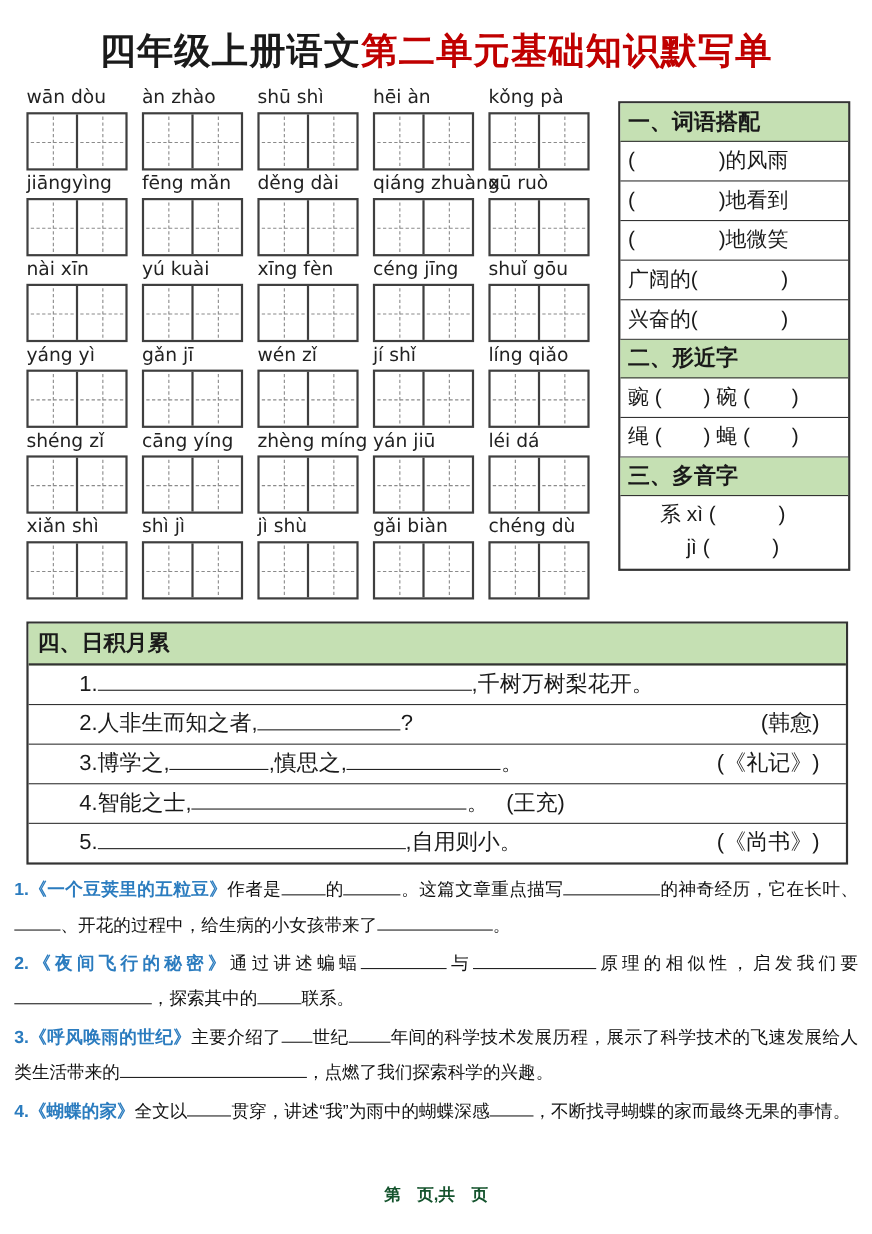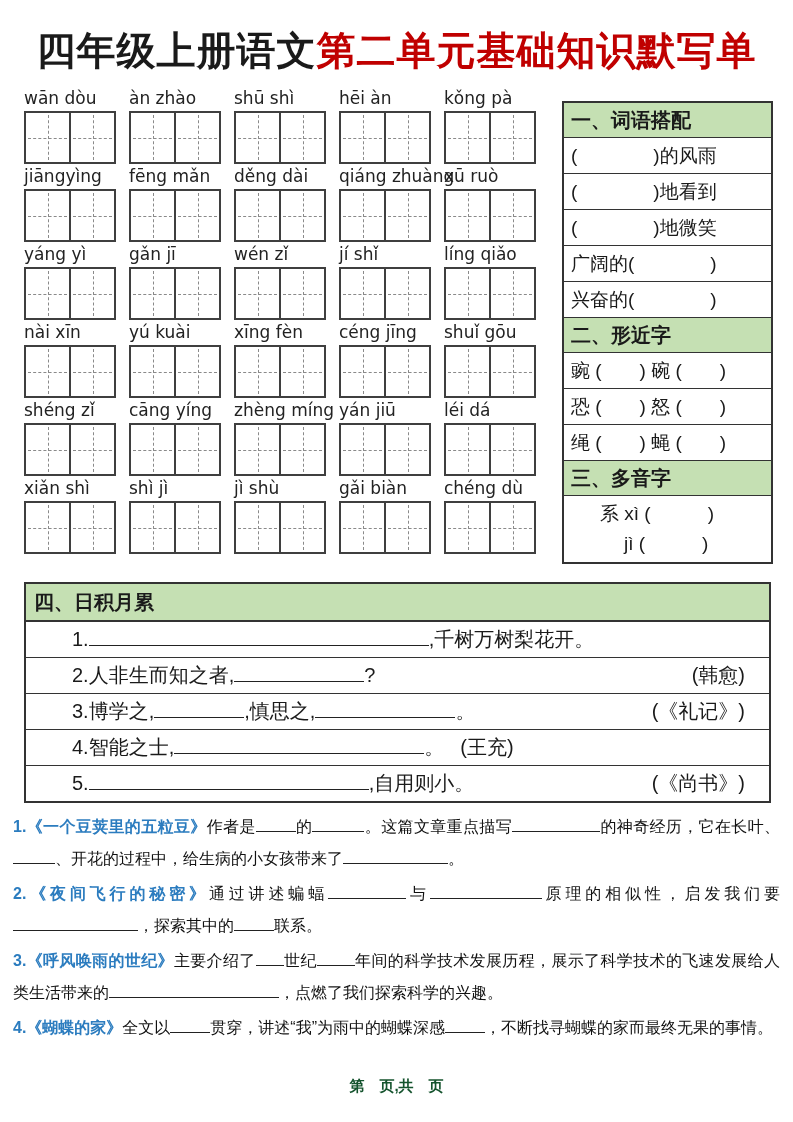--- a/index.html
+++ b/index.html
@@ -1,19 +1,19 @@
 <!DOCTYPE html>
 <html><head>
 <meta charset="utf-8">
 <style>
   html,body{margin:0;padding:0;background:#fff;}
   .page{position:relative;width:793px;height:1122px;background:#ffffff;overflow:hidden;
         font-family:"Liberation Sans",sans-serif;color:#1a1a1a;}
   
-  .title{margin-top:24px;text-align:center;font-size:39px;font-weight:bold;
+  .title{margin-top:24px;text-align:center;font-size:33px;font-weight:bold;
          font-family:"Liberation Serif",serif;letter-spacing:1px;white-space:nowrap;}
   .title .red{color:#c00000;}
   
   .content{display:flex;align-items:flex-start;padding:10px 20px 0 24px;}
   .left-col{flex:0 0 524px;}
   .py-row{margin-bottom:2px;}
   .py-line{display:flex;gap:13px;height:23px;font-size:17px;color:#222;
            font-family:"DejaVu Sans",sans-serif;}
   .py-line span{width:92px;white-space:nowrap;}
   .grid-line{display:flex;gap:13px;}
@@ -122,57 +122,57 @@
             </div>
           <div class="grid-group">
               <div class="grid-cell"></div>
               <div class="grid-cell"></div>
             </div>
         </div>
       </div>
 
       <div class="py-row">
         <div class="py-line">
+          <span>nài xīn</span>
+          <span>yú kuài</span>
+          <span>xīng fèn</span>
+          <span>céng jīng</span>
+          <span>shuǐ gōu</span>
+        </div>
+        <div class="grid-line">
+          <div class="grid-group">
+              <div class="grid-cell"></div>
+              <div class="grid-cell"></div>
+            </div>
+          <div class="grid-group">
+              <div class="grid-cell"></div>
+              <div class="grid-cell"></div>
+            </div>
+          <div class="grid-group">
+              <div class="grid-cell"></div>
+              <div class="grid-cell"></div>
+            </div>
+          <div class="grid-group">
+              <div class="grid-cell"></div>
+              <div class="grid-cell"></div>
+            </div>
+          <div class="grid-group">
+              <div class="grid-cell"></div>
+              <div class="grid-cell"></div>
+            </div>
+        </div>
+      </div>
+
+      <div class="py-row">
+        <div class="py-line">
           <span>yáng yì</span>
           <span>gǎn jī</span>
           <span>wén  zǐ</span>
           <span>jí  shǐ</span>
           <span>líng qiǎo</span>
-        </div>
-        <div class="grid-line">
-          <div class="grid-group">
-              <div class="grid-cell"></div>
-              <div class="grid-cell"></div>
-            </div>
-          <div class="grid-group">
-              <div class="grid-cell"></div>
-              <div class="grid-cell"></div>
-            </div>
-          <div class="grid-group">
-              <div class="grid-cell"></div>
-              <div class="grid-cell"></div>
-            </div>
-          <div class="grid-group">
-              <div class="grid-cell"></div>
-              <div class="grid-cell"></div>
-            </div>
-          <div class="grid-group">
-              <div class="grid-cell"></div>
-              <div class="grid-cell"></div>
-            </div>
-        </div>
-      </div>
-
-      <div class="py-row">
-        <div class="py-line">
-          <span>nài xīn</span>
-          <span>yú kuài</span>
-          <span>xīng fèn</span>
-          <span>céng jīng</span>
-          <span>shuǐ gōu</span>
         </div>
         <div class="grid-line">
           <div class="grid-group">
               <div class="grid-cell"></div>
               <div class="grid-cell"></div>
             </div>
           <div class="grid-group">
               <div class="grid-cell"></div>
               <div class="grid-cell"></div>
             </div>
@@ -259,21 +259,20 @@
 
     <div class="sidebar">
       <div class="sb-item sb-header">一、词语搭配</div>
       <div class="sb-item sb-row">(　　　　)的风雨</div>
       <div class="sb-item sb-row">(　　　　)地看到</div>
       <div class="sb-item sb-row">(　　　　)地微笑</div>
       <div class="sb-item sb-row">广阔的(　　　　)</div>
       <div class="sb-item sb-row">兴奋的(　　　　)</div>
       <div class="sb-item sb-header">二、形近字</div>
       <div class="sb-item sb-row">豌 (　　) 碗 (　　)</div>
-      <div class="sb-item sb-row">恐 (　　) 怒 (　　)</div>
       <div class="sb-item sb-row">绳 (　　) 蝇 (　　)</div>
       <div class="sb-item sb-header">三、多音字</div>
       <div class="sb-item sb-row dbl">
         <div>系 xì (　　　)</div>
         <div class="l2">jì (　　　)</div>
       </div>
     </div>
 
   </div>
 

